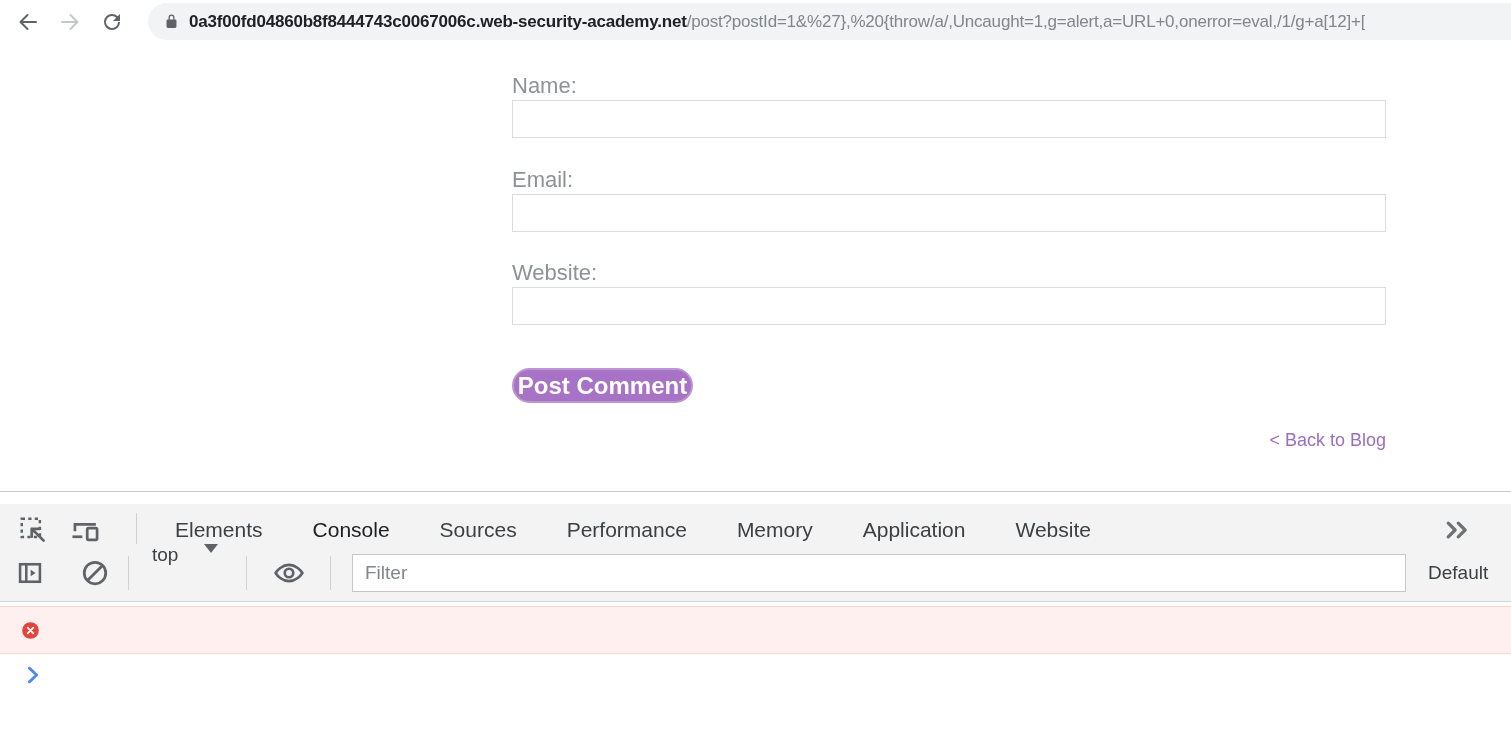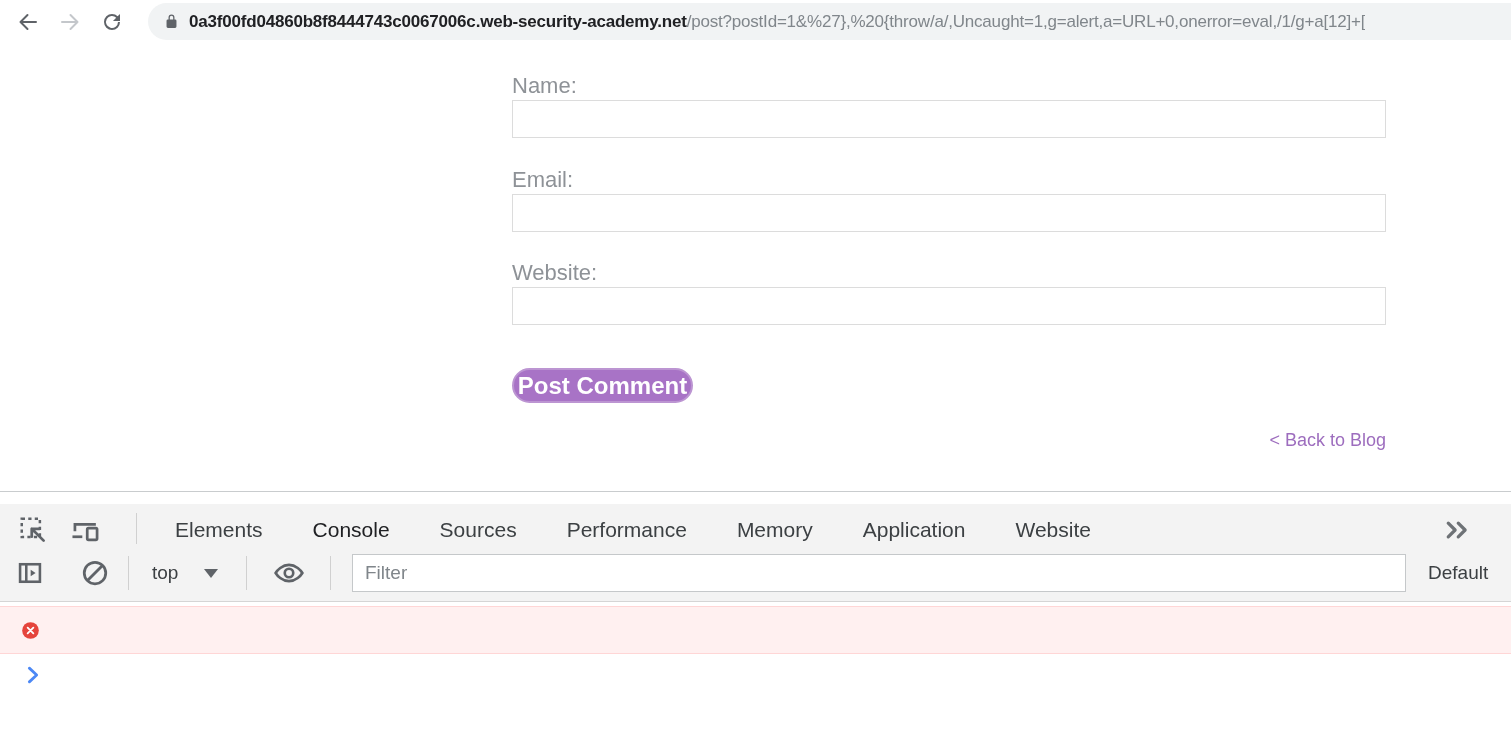--- a/index.html
+++ b/index.html
@@ -69,21 +69,21 @@
   .dt-tab.active::after {
     content:""; position:absolute; left:10px; right:10px; bottom:0; height:4px; background:#1a73e8;
   }
   .btn-more-tabs { left:1440px; top:11px; width:34px; height:30px; }
 
   .dt-toolbar { position:absolute; top:52px; left:0; right:0; height:58px; background:#f3f3f3; border-bottom:1px solid #d5d5d5; }
   .btn-sidebar { left:16px; top:15px; width:28px; height:28px; }
   .btn-clear { left:80px; top:14px; width:30px; height:30px; }
   .tb-sep { position:absolute; top:12px; width:1px; height:34px; background:#d0d0d0; }
   .sep-a { left:128px; } .sep-b { left:246px; } .sep-c { left:330px; }
-  .context-selector { position:absolute; left:152px; top:0; height:58px; display:flex; align-items:center; gap:26px; cursor:pointer; background:transparent; border:none; }
+  .context-selector { position:absolute; left:152px; top:0; height:58px; display:flex; align-items:flex-start; gap:26px; cursor:pointer; background:transparent; border:none; }
   .context-label { font-size:19px; color:#3c4043; font-family:"Liberation Sans", sans-serif; }
   .caret-down { width:0; height:0; border-left:7px solid transparent; border-right:7px solid transparent; border-top:9px solid #5f6368; }
   .btn-eye { left:272px; top:14px; width:34px; height:30px; }
   .filter-input {
     position:absolute; left:352px; top:10px; width:1054px; height:38px;
     background:#fff; border:1px solid #c5c8ca; font-size:19px; color:#404040; padding:0 12px;
     font-family:"Liberation Sans", sans-serif;
   }
   .filter-input::placeholder { color:#80868b; opacity:1; }
   .level-selector { position:absolute; left:1428px; top:0; height:58px; display:flex; align-items:center; cursor:pointer; background:transparent; border:none; }

